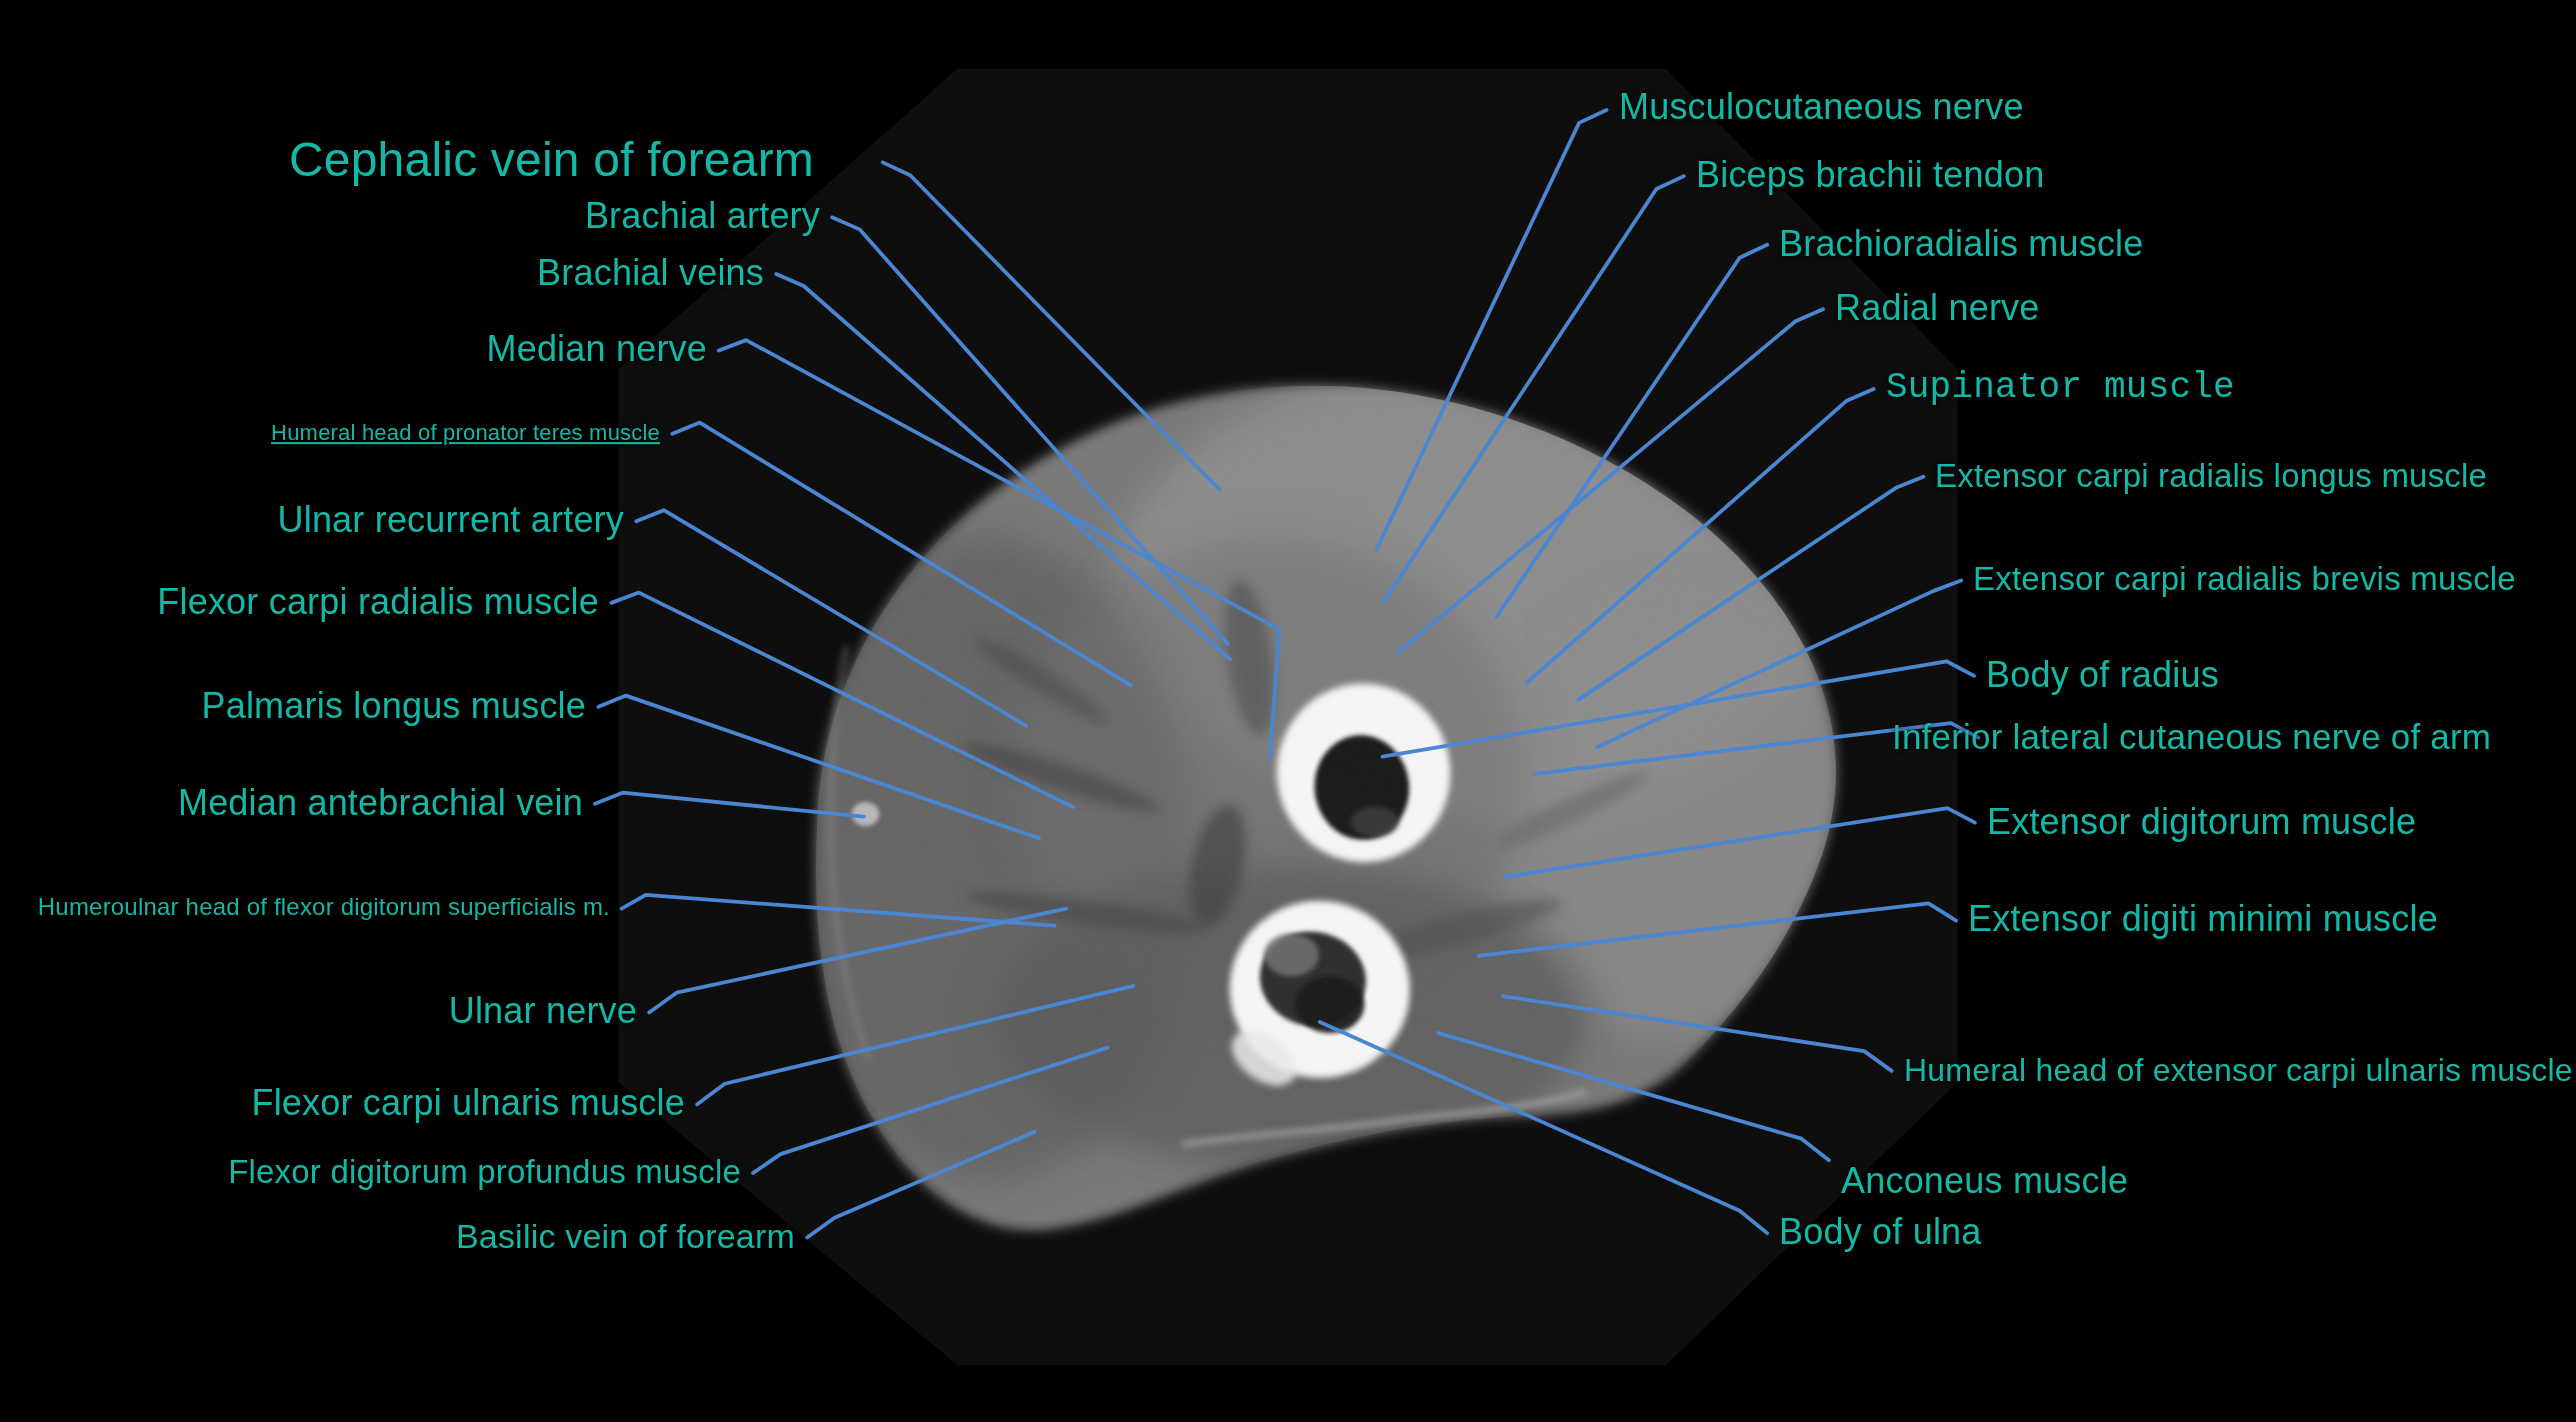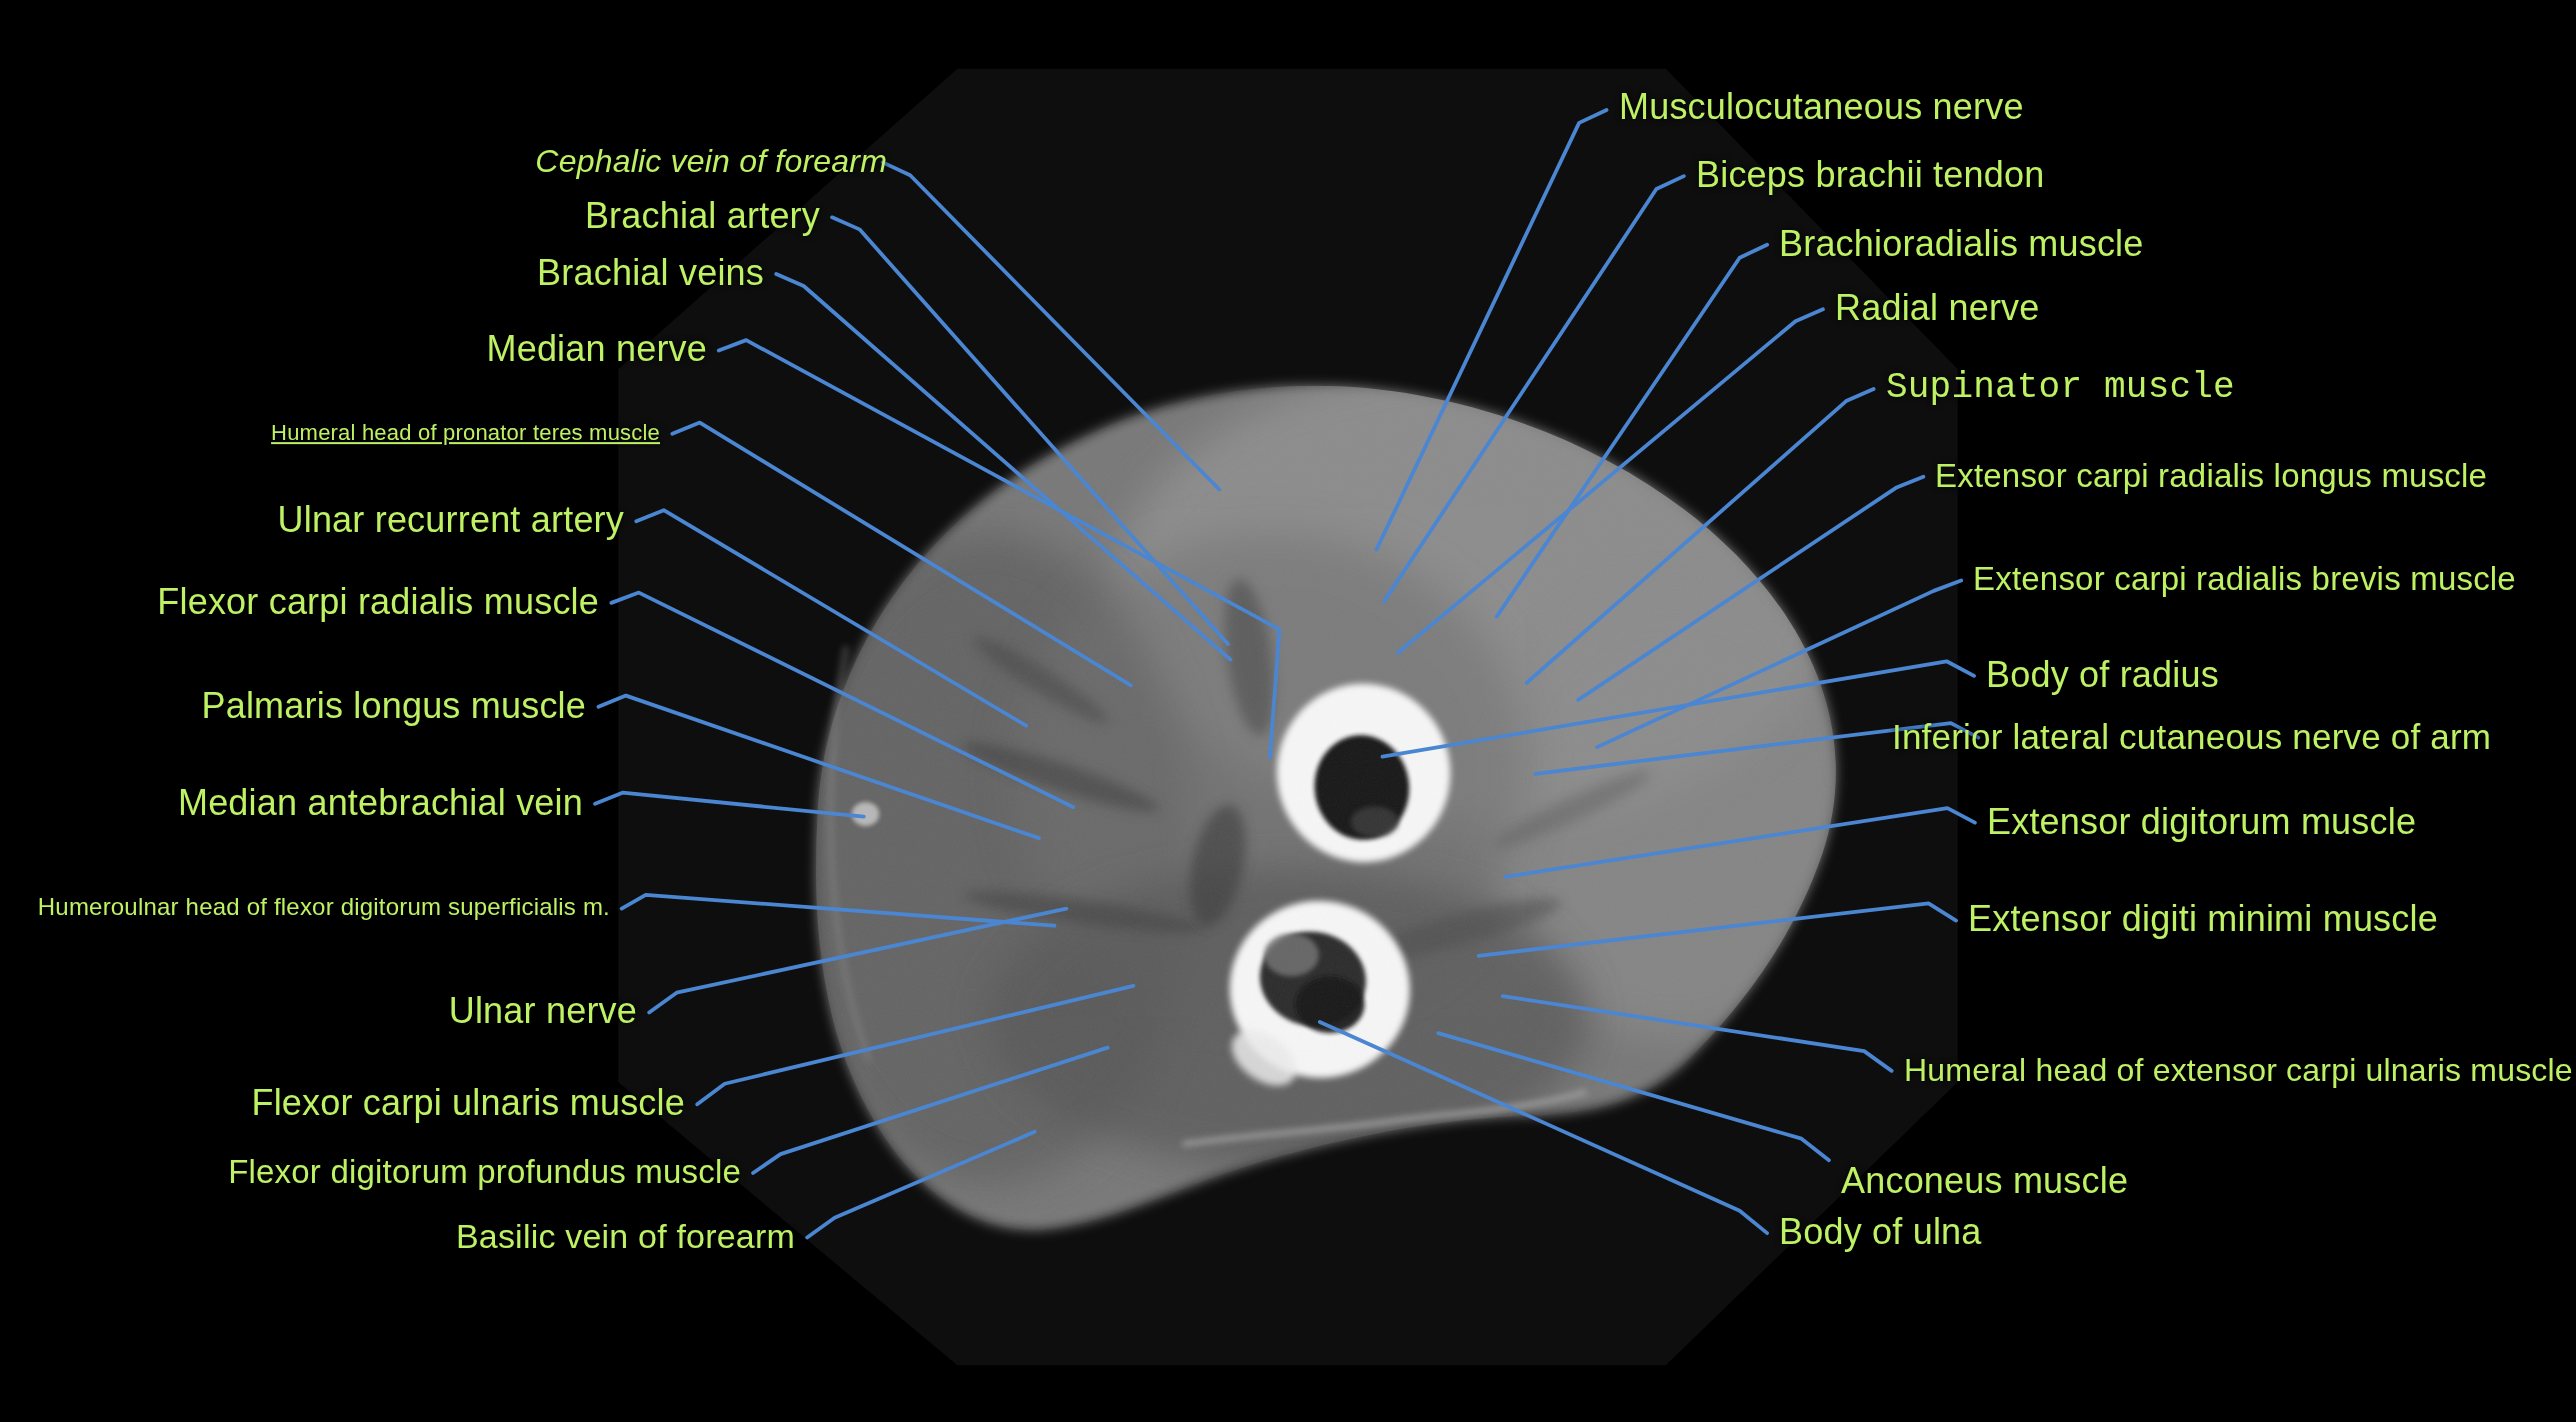--- a/index.html
+++ b/index.html
@@ -1,20 +1,20 @@
 <!DOCTYPE html>
 <html style="font-size:13.7px"><head>
 <meta charset="utf-8">
 <style>
   html,body{margin:0;padding:0;background:#000;}
   body{width:2576px;height:1423px;overflow:hidden;position:relative;
        font-family:"Liberation Sans","DejaVu Sans",sans-serif;}
   .stage{position:absolute;left:0;top:0;width:2576px;height:1423px;background:#000;}
   #scene{position:absolute;left:0;top:0;}
-  .label{position:absolute;color:#bef264;white-space:nowrap;line-height:1;
+  .label{position:absolute;color:#14b8a6;white-space:nowrap;line-height:1;
          transform:translateY(-54%);letter-spacing:0.2px;
          text-shadow:0 0 6.9px rgba(0,0,0,0.9);}
   .label.left{text-align:right;}
   .label.right{text-align:left;}
 </style>
 </head>
 <body>
 
 <div class="stage">
   <svg id="scene" width="2576" height="1423" viewBox="0 0 3000 1657" xmlns="http://www.w3.org/2000/svg">
@@ -104,21 +104,21 @@
       <polyline points="2284,676 2252,688 1860,870" fill="none" stroke="#4a86d2" stroke-width="4.4" stroke-linecap="round" stroke-linejoin="round"></polyline>
       <polyline points="2299,787 2267,770 1610,881" fill="none" stroke="#4a86d2" stroke-width="4.4" stroke-linecap="round" stroke-linejoin="round"></polyline>
       <polyline points="2304,859 2272,842 1788,901" fill="none" stroke="#4a86d2" stroke-width="4.4" stroke-linecap="round" stroke-linejoin="round"></polyline>
       <polyline points="2300,958 2268,941 1753,1021" fill="none" stroke="#4a86d2" stroke-width="4.4" stroke-linecap="round" stroke-linejoin="round"></polyline>
       <polyline points="2278,1072 2246,1052 1722,1113" fill="none" stroke="#4a86d2" stroke-width="4.4" stroke-linecap="round" stroke-linejoin="round"></polyline>
       <polyline points="2203,1247 2171,1224 1750,1160" fill="none" stroke="#4a86d2" stroke-width="4.4" stroke-linecap="round" stroke-linejoin="round"></polyline>
       <polyline points="2130,1351 2098,1326 1675,1203" fill="none" stroke="#4a86d2" stroke-width="4.4" stroke-linecap="round" stroke-linejoin="round"></polyline>
       <polyline points="2058,1436 2026,1410 1537,1190" fill="none" stroke="#4a86d2" stroke-width="4.4" stroke-linecap="round" stroke-linejoin="round"></polyline>
     </svg>
   <div id="labels">
-      <div class="label left" style="font-size: 32px; top: 162px; right: 1689px; font-style: italic;">Cephalic vein of forearm</div>
+      <div class="label left" style="font-size: 48px; top: 162px; right: 1762px;">Cephalic vein of forearm</div>
       <div class="label left" style="font-size: 36px; top: 217px; right: 1756px;">Brachial artery</div>
       <div class="label left" style="font-size: 36px; top: 274px; right: 1812px;">Brachial veins</div>
       <div class="label left" style="font-size: 36px; top: 350px; right: 1869px;">Median nerve</div>
       <div class="label left" style="font-size: 22px; top: 434px; right: 1916px; text-decoration: underline;">Humeral head of pronator teres muscle</div>
       <div class="label left" style="font-size: 36px; top: 521px; right: 1952px;">Ulnar recurrent artery</div>
       <div class="label left" style="font-size: 36px; top: 603px; right: 1977px;">Flexor carpi radialis muscle</div>
       <div class="label left" style="font-size: 36px; top: 707px; right: 1990px;">Palmaris longus muscle</div>
       <div class="label left" style="font-size: 36px; top: 804px; right: 1993px;">Median antebrachial vein</div>
       <div class="label left" style="font-size: 24px; top: 908px; right: 1966px;">Humeroulnar head of flexor digitorum superficialis m.</div>
       <div class="label left" style="font-size: 36px; top: 1012px; right: 1939px;">Ulnar nerve</div>

